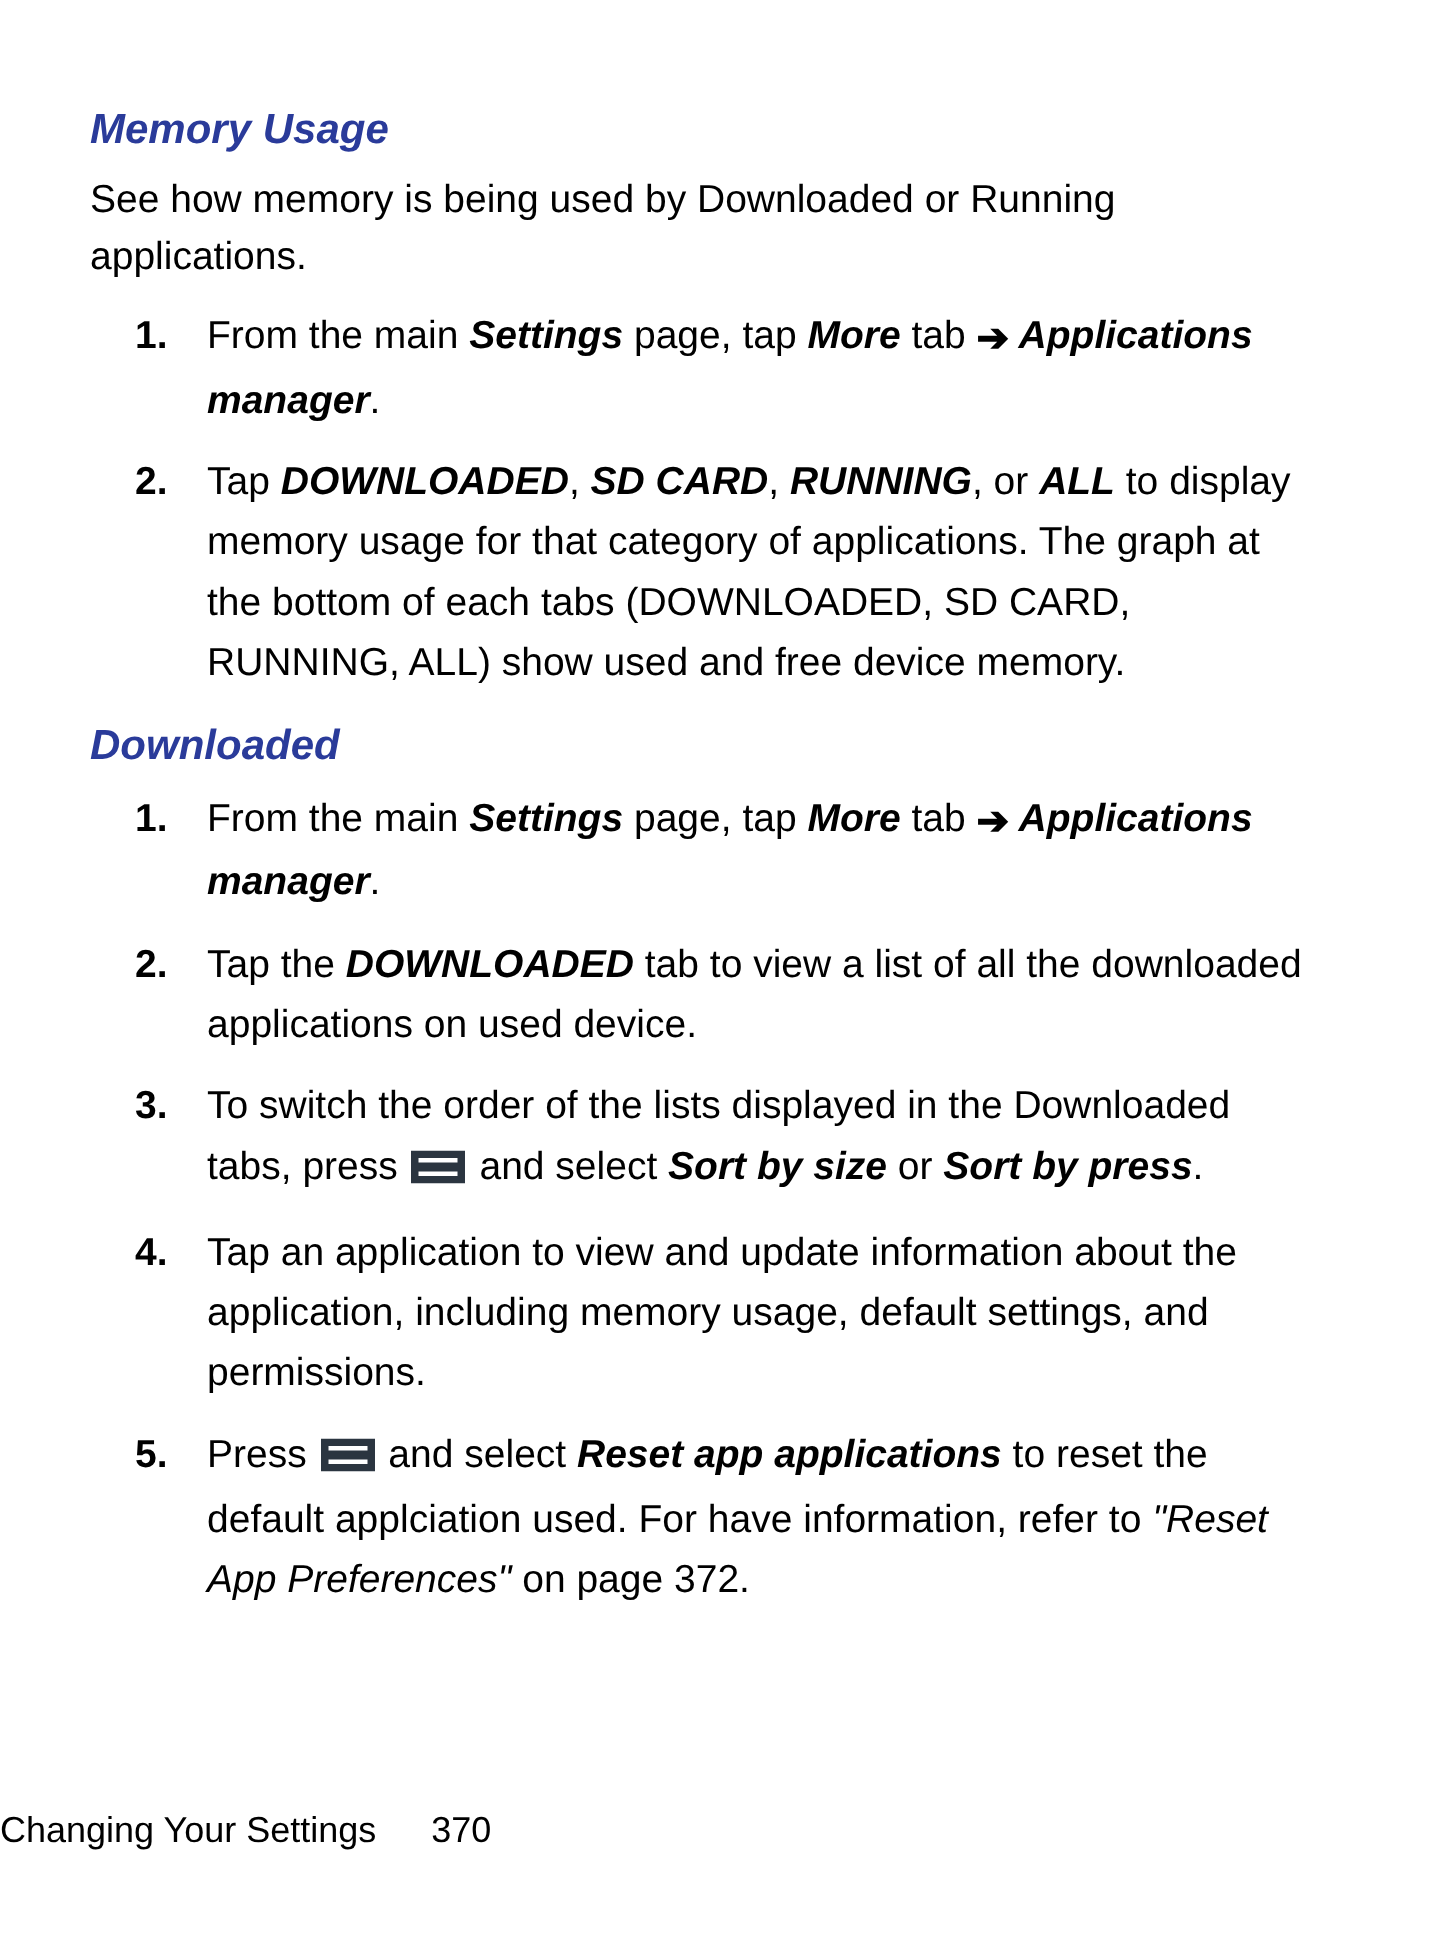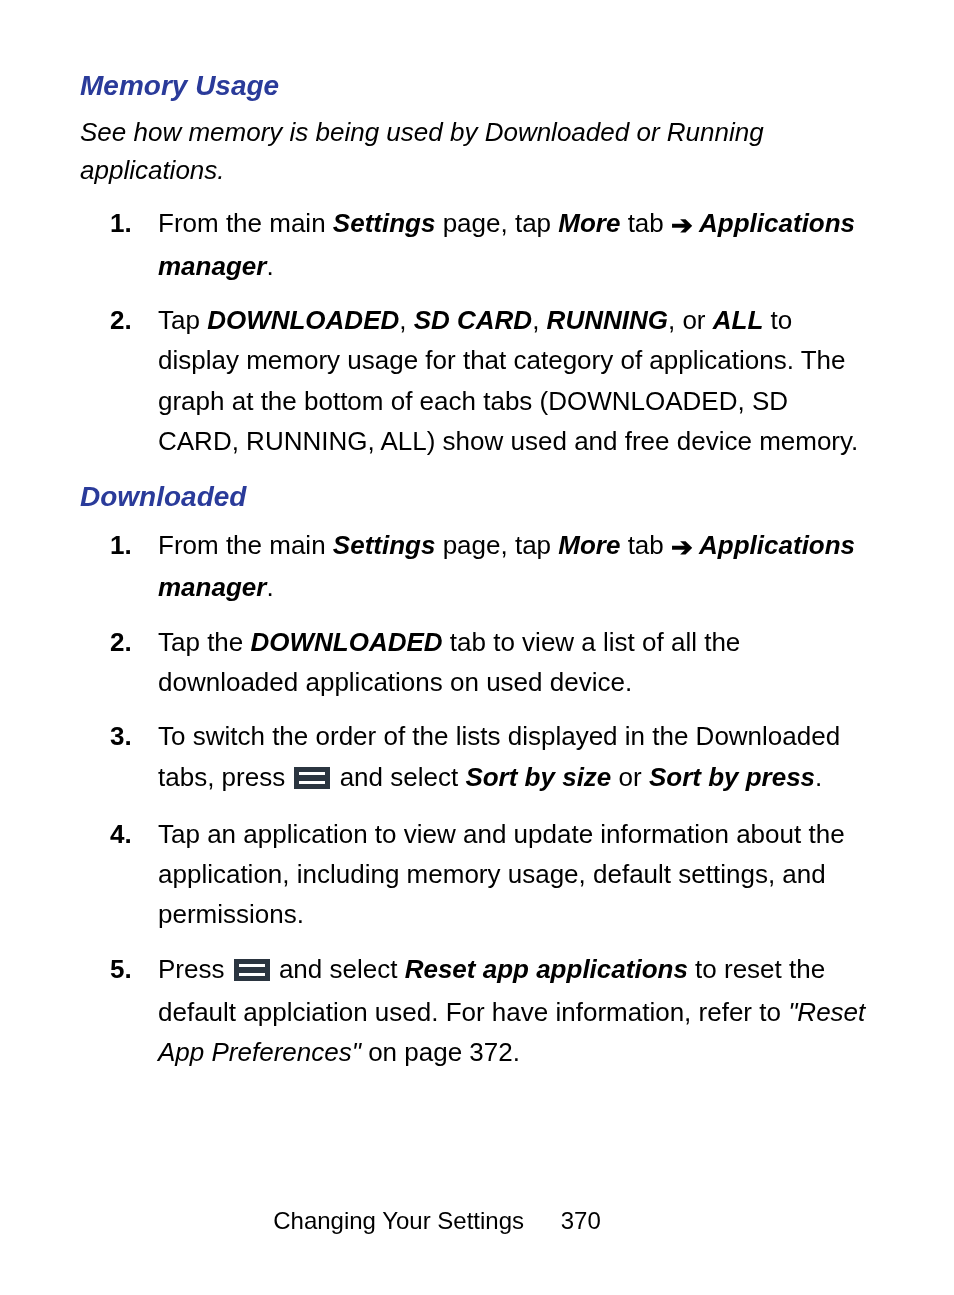--- a/index.html
+++ b/index.html
@@ -7,35 +7,34 @@
     padding: 0;
     background: #fff;
     width: 954px;
     font-family: Arial, Helvetica, sans-serif;
     color: #000;
   }
   .page {
     width: 954px;
     min-height: 1295px;
     box-sizing: border-box;
-    padding: 60px 80px 40px 80px;
+    padding: 60px 80px 40px 60px;
     position: relative;
   }
   h3.section {
     color: #2a3b9a;
     font-style: italic;
     font-weight: 700;
     font-size: 28px;
     margin: 10px 0 12px 0;
   }
   p.lead {
     font-size: 26px;
     line-height: 1.45;
     margin: 6px 0 14px 0;
-    font-style: italic;
   }
   ol.steps {
     list-style: none;
     padding: 0 0 0 30px;
     margin: 0 0 20px 0;
   }
   ol.steps > li {
     position: relative;
     font-size: 26px;
     line-height: 1.55;
@@ -58,21 +57,21 @@
   .menu-icon {
     display: inline-block;
     vertical-align: -3px;
     margin: 0 2px;
   }
   .footer {
     position: absolute;
     bottom: 60px;
     left: 0;
     width: 954px;
-    text-align: center;
+    text-align: left;
     padding-right: 80px;
     box-sizing: border-box;
     font-size: 24px;
     color: #000;
   }
   .footer .pnum {
     display: inline-block;
     margin-left: 30px;
   }
 </style>

